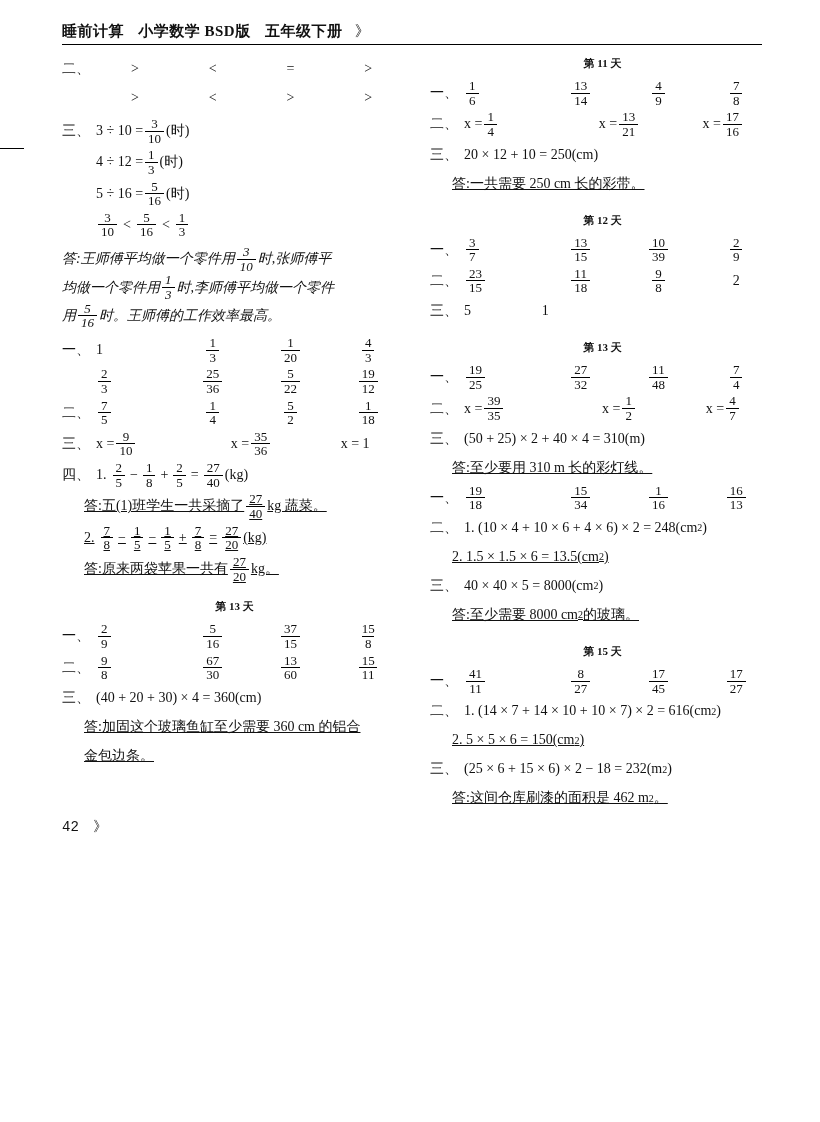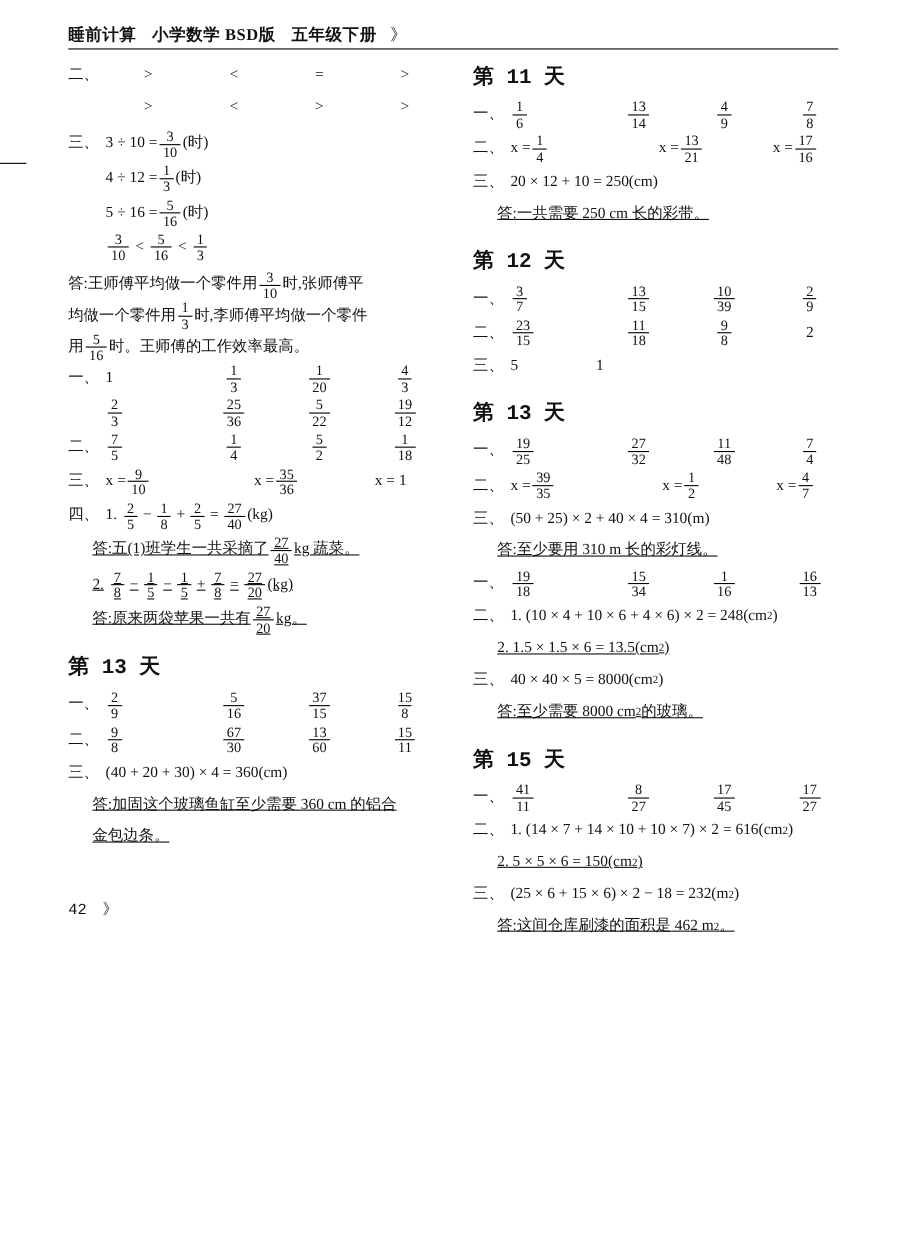--- a/index.html
+++ b/index.html
@@ -44,24 +44,24 @@
   
   .col {
     position:absolute;
     top:56px;
     width:345px;
   }
   .col-left { left:62px; }
   .col-right { left:430px; }
 
   .day-title {
-    text-align:left;
-    font-size:19px;
+    text-align:center;
+    font-size:11px;
     font-weight:bold;
-    font-family:Liberation Mono, monospace;
+    font-family:Liberation Serif, serif;
     margin:16px 0 8px 0;
   }
   .block { margin-bottom:6px; }
   .line {
     display:flex;
     align-items:center;
     min-height:26px;
     font-size:14px;
     line-height:1.15;
     margin-bottom:3px;
@@ -97,21 +97,22 @@
     line-height:1.05;
     font-size:13px;
   }
   .frac .num { padding:0 3px; }
   .frac .den { padding:0 3px; border-top:1px solid #000; }
   .inline { display:inline-flex; align-items:center; white-space:nowrap; }
   .para {
     font-size:14px;
     line-height:1.85;
     text-indent:0;
-    margin:6px 0 0 0;
+    margin:6px 0 6px 0;
+    font-style:italic;
   }
   .ans { padding-left:22px;text-decoration:underline; }
   .sup { font-size:10px; vertical-align:super; }
 
   .footer {
     position:absolute;
     left:62px; bottom:22px;
     font-size:14px;
     font-family:Liberation Mono, monospace;
   }

